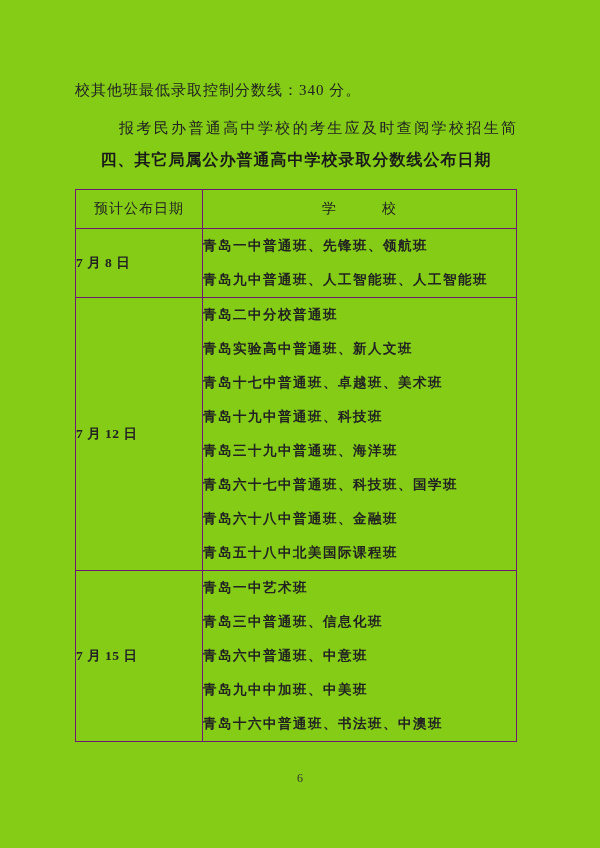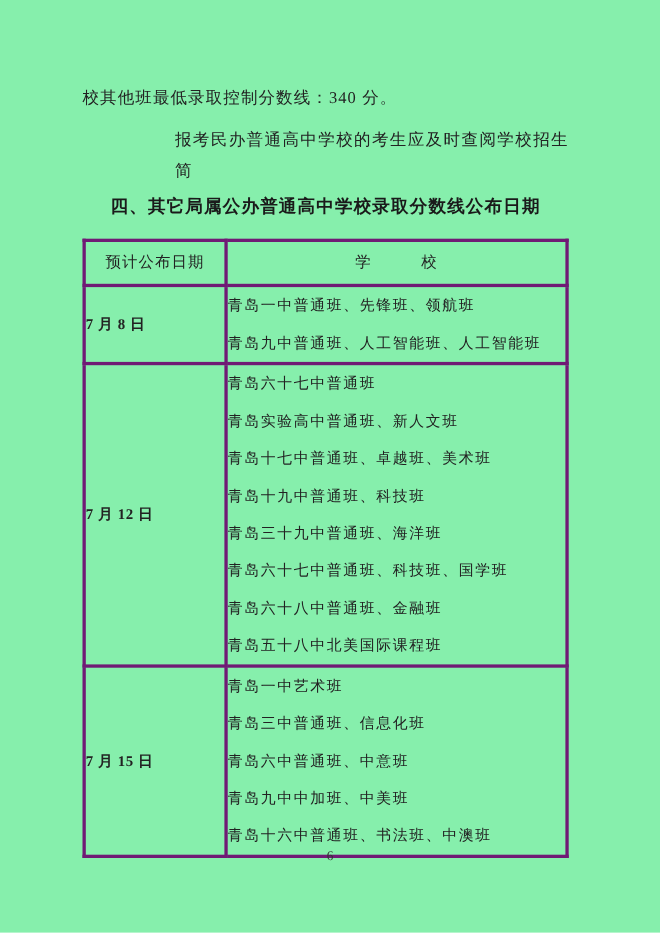--- a/index.html
+++ b/index.html
@@ -4,35 +4,35 @@
 <style>
   html, body {
     margin: 0;
     padding: 0;
     background: #ffffff;
   }
   .page {
     position: relative;
     width: 600px;
     height: 848px;
-    background: #86efac;
+    background: #84cc16;
     font-family: "Liberation Serif", "DejaVu Serif", serif;
     color: #222222;
     overflow: hidden;
   }
   .body-text {
     font-size: 15px;
     letter-spacing: 1px;
     line-height: 28px;
   }
   .line-first {
     margin: 76px 83px 0 75px;
   }
   .para {
-    margin: 10px 83px 0 115px;
+    margin: 10px 83px 0 75px;
   }
   .para-l1 {
     padding-left: 44px;
     text-align: justify;
     text-align-last: justify;
   }
   .section-heading {
     margin: 8px 83px 18px 75px;
     font-family: "Liberation Sans", "DejaVu Sans", sans-serif;
     font-size: 16px;
@@ -42,21 +42,21 @@
     color: #1a1a1a;
   }
   table.schedule-table {
     margin: 13px 0 0 75px;
     width: 442px;
     border-collapse: collapse;
     table-layout: fixed;
   }
   table.schedule-table th,
   table.schedule-table td {
-    border: 3px solid #701a75;
+    border: 1px solid #701a75;
     padding: 0;
   }
   th.col-date, td.cell-date {
     width: 126px;
   }
   th.col-date, th.col-school {
     height: 38px;
     font-weight: normal;
     font-size: 14px;
     letter-spacing: 1px;
@@ -66,20 +66,21 @@
   td.cell-date {
     text-align: left;
     vertical-align: middle;
     font-size: 13.5px;
     letter-spacing: 0.5px;
     font-weight: bold;
   }
   td.cell-school {
     padding: 0 4px 0 8px;
     vertical-align: middle;
+    font-weight: bold;
   }
   td.cell-school p {
     margin: 0;
     height: 34px;
     line-height: 34px;
     font-size: 13.5px;
     letter-spacing: 1.5px;
     white-space: nowrap;
   }
   .page-number {
@@ -116,21 +117,21 @@
         <tr>
           <td class="cell-date">7 月 8 日</td>
           <td class="cell-school">
             <p>青岛一中普通班、先锋班、领航班</p>
             <p>青岛九中普通班、人工智能班、人工智能班</p>
           </td>
         </tr>
         <tr>
           <td class="cell-date">7 月 12 日</td>
           <td class="cell-school">
-            <p>青岛六十七中普通班</p>
+            <p>青岛二中分校普通班</p>
             <p>青岛实验高中普通班、新人文班</p>
             <p>青岛十七中普通班、卓越班、美术班</p>
             <p>青岛十九中普通班、科技班</p>
             <p>青岛三十九中普通班、海洋班</p>
             <p>青岛六十七中普通班、科技班、国学班</p>
             <p>青岛六十八中普通班、金融班</p>
             <p>青岛五十八中北美国际课程班</p>
           </td>
         </tr>
         <tr>

